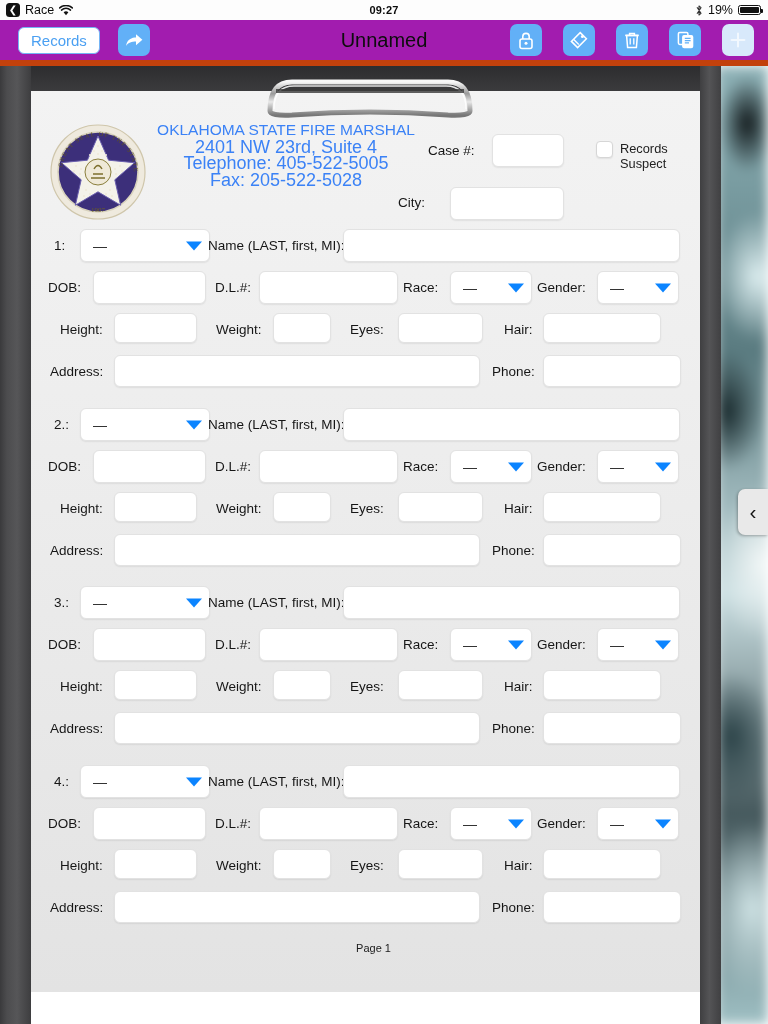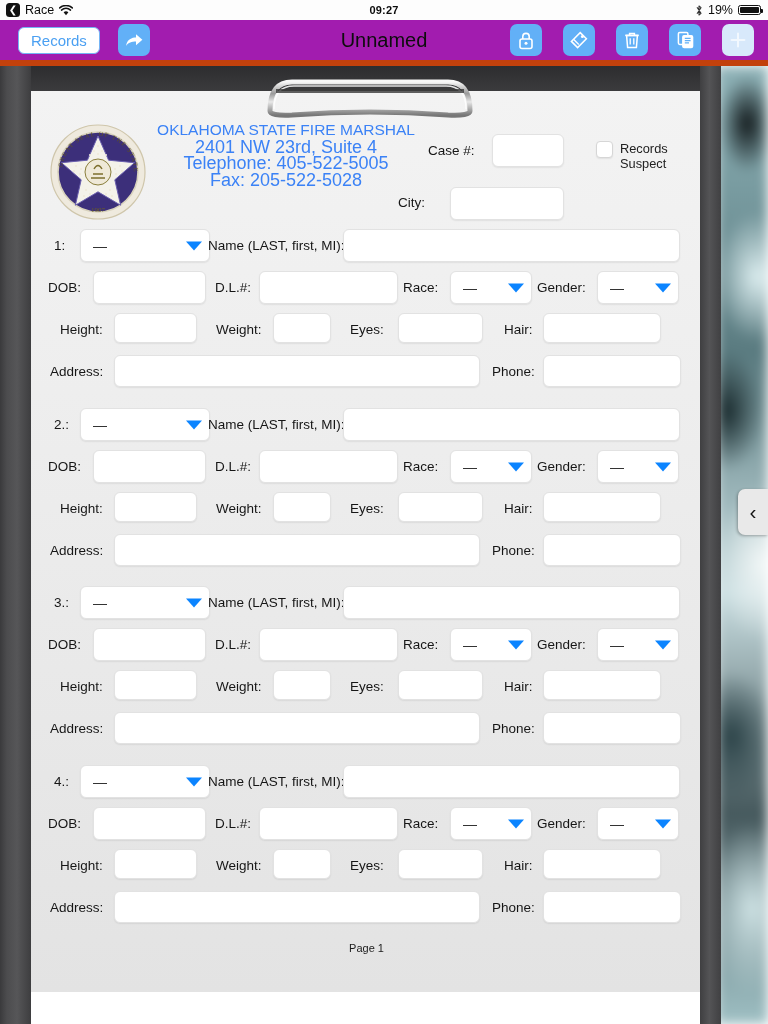--- a/index.html
+++ b/index.html
@@ -445,17 +445,17 @@
         <div class="fld" style="left:398px; top:849px; width:85px; height:30px;"></div>
         <div class="lbl" style="left:504px; top:858px;">Hair:</div>
         <div class="fld" style="left:543px; top:849px; width:118px; height:30px;"></div>
         <div class="lbl" style="left:50px; top:900px;">Address:</div>
         <div class="fld" style="left:114px; top:891px; width:366px; height:32px;"></div>
         <div class="lbl" style="left:492px; top:900px;">Phone:</div>
         <div class="fld" style="left:543px; top:891px; width:138px; height:32px;"></div>
       </div>
     </div>
 
-  <div class="pagenum" style="left:32px; top:942px;">Page 1</div>
+  <div class="pagenum" style="left:39px; top:942px;">Page 1</div>
 
 
   <div class="sidetab">‹</div>
 </div>
 
 </body></html>

